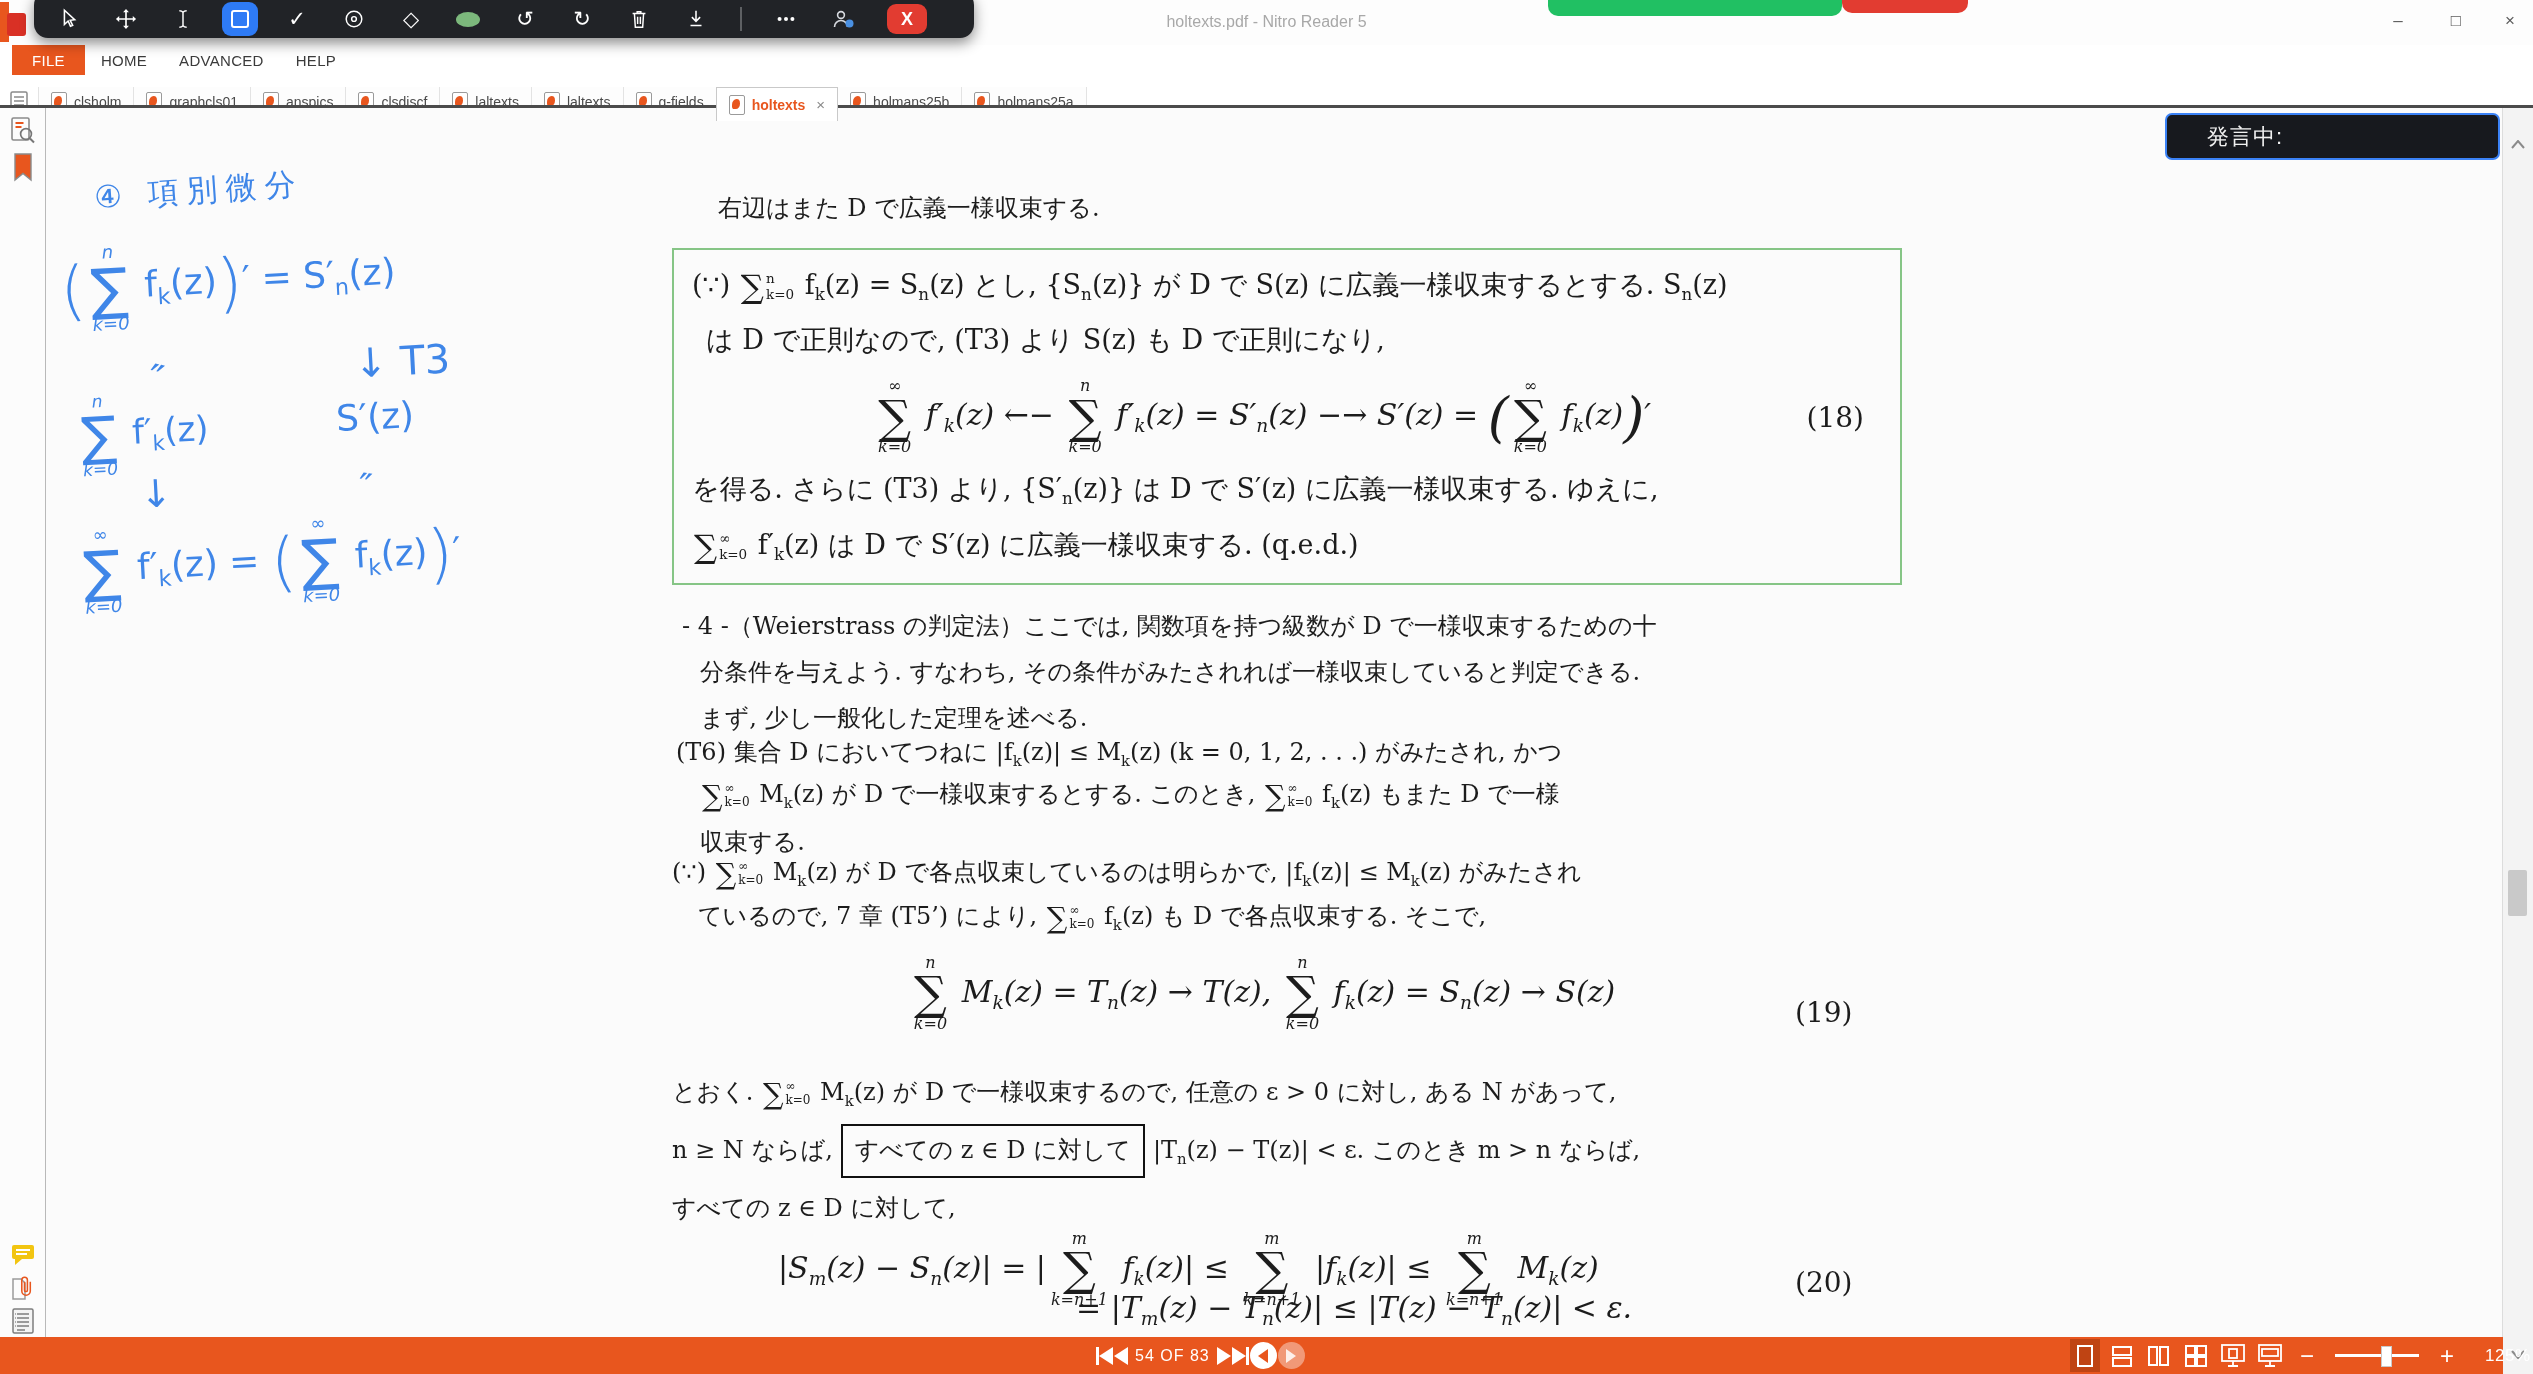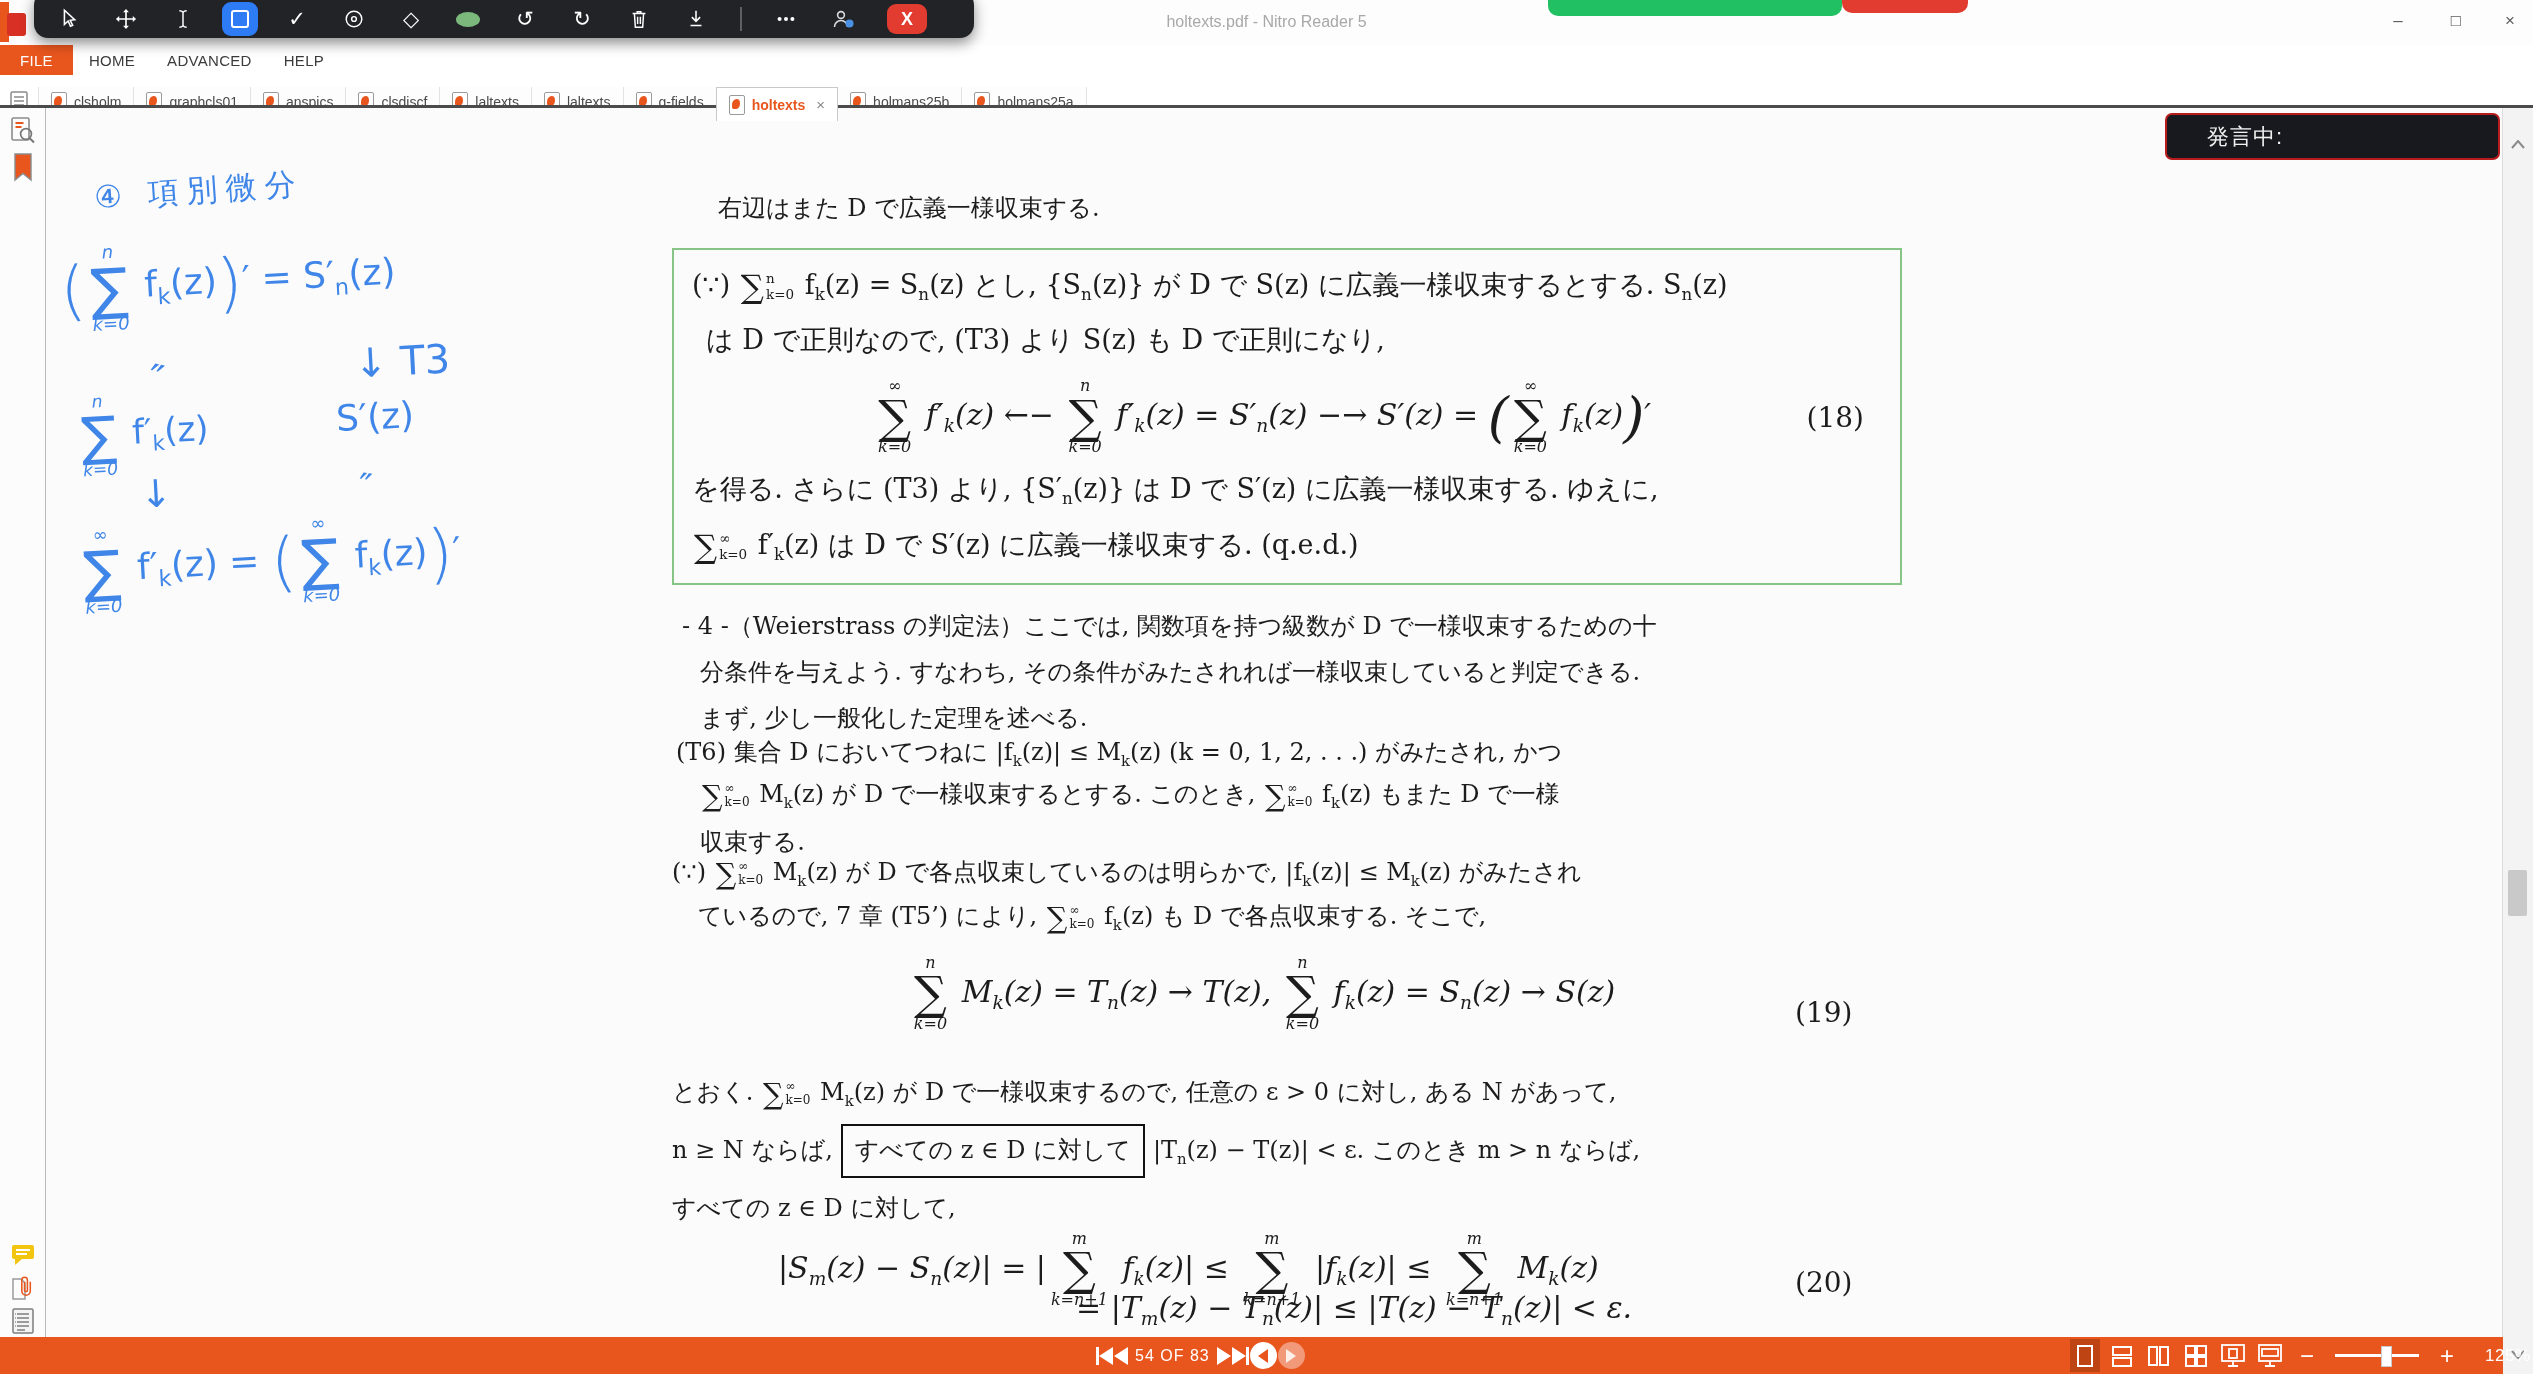--- a/index.html
+++ b/index.html
@@ -33,21 +33,21 @@
   .tbtn.sel{background:#2e7bf6;width:36px;height:34px;border-radius:9px;margin:0 -5px;}
   .sel-square{width:14px;height:14px;border:2.4px solid #fff;border-radius:3px;}
   .hl-ellipse{width:24px;height:15px;background:#7cb87c;border-radius:50%;}
   .tsep{width:2px;height:24px;background:rgba(255,255,255,.28);flex:0 0 auto;}
   .tbtn.closex{background:#e23c31;width:40px;height:30px;border-radius:9px;font-size:18px;font-weight:bold;}
 
   
   .menubar{position:absolute;left:0;top:45px;width:2533px;height:30px;background:#ffffff;
            display:flex;align-items:stretch;font-size:15px;color:#3b3b3b;}
   .menu-item{display:flex;align-items:center;padding:0 16px;letter-spacing:.3px;}
-  .menu-item.file{background:#e8561e;color:#fff;padding:0 20px;}
+  .menu-item.file{background:#e8561e;color:#fff;padding:0 20px;margin-left:12px;}
 
   
   .tabstrip{position:absolute;left:0;top:87px;width:2533px;height:30px;background:#fff;
             display:flex;align-items:stretch;}
   .tab-underline{position:absolute;left:0;top:105px;width:2533px;height:3px;background:#4b4b4b;z-index:1;}
   .pages-btn{width:38px;display:flex;align-items:center;justify-content:center;border-right:1px solid #e3e3e3;}
   .tab{display:flex;align-items:center;gap:7px;padding:0 12px;border-right:1px solid #e3e3e3;
        font-size:14px;color:#4a4a4a;background:#fdfdfd;white-space:nowrap;}
   .tab.active{position:relative;z-index:2;height:33px;background:#fff;color:#e8561e;font-weight:bold;
               border:1px solid #c9c9c9;border-bottom:none;margin-left:-1px;}
@@ -96,21 +96,21 @@
   .hw-ditto1{left:102px;top:248px;font-size:40px;transform:rotate(12deg);}
   .hw-arrowt3{left:308px;top:230px;font-size:40px;}
   .hw-eq2{left:30px;top:282px;font-size:34px;}
   .hw-sprime{left:290px;top:288px;font-size:36px;}
   .hw-arrow2{left:94px;top:364px;font-size:38px;}
   .hw-ditto2{left:312px;top:358px;font-size:36px;transform:rotate(8deg);}
   .hw-eq3{left:32px;top:408px;font-size:36px;}
 
   
   .speaking{position:absolute;left:2165px;top:113px;width:335px;height:47px;background:#17191e;
-            border:2px solid #b91c1c;border-radius:7px;box-sizing:border-box;display:flex;align-items:center;
+            border:2px solid #3b82f6;border-radius:7px;box-sizing:border-box;display:flex;align-items:center;
             color:#f1f1f1;font-size:22px;padding-left:40px;z-index:30;letter-spacing:1px;}
 
   
   .vscroll{position:absolute;right:0;top:108px;width:30px;height:1266px;background:#f3f3f3;
            border-left:1px solid #dcdcdc;z-index:6;}
   .scroll-arrow{position:absolute;left:0;width:30px;height:28px;display:flex;align-items:center;justify-content:center;}
   .scroll-thumb{position:absolute;left:5px;top:762px;width:19px;height:46px;background:#c9c9c9;border-radius:2px;}
 
   
   .statusbar{position:absolute;left:0;bottom:0;width:2503px;height:37px;background:#e8561e;z-index:10;}

